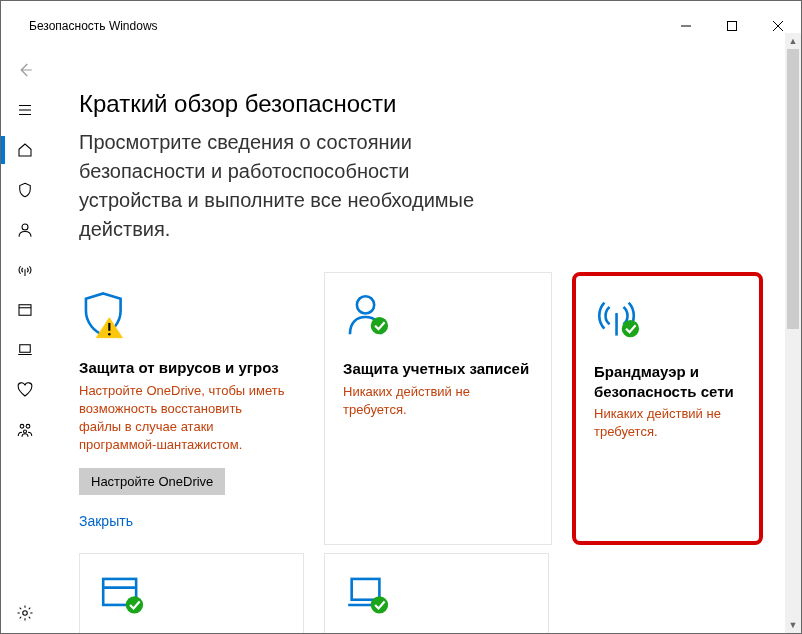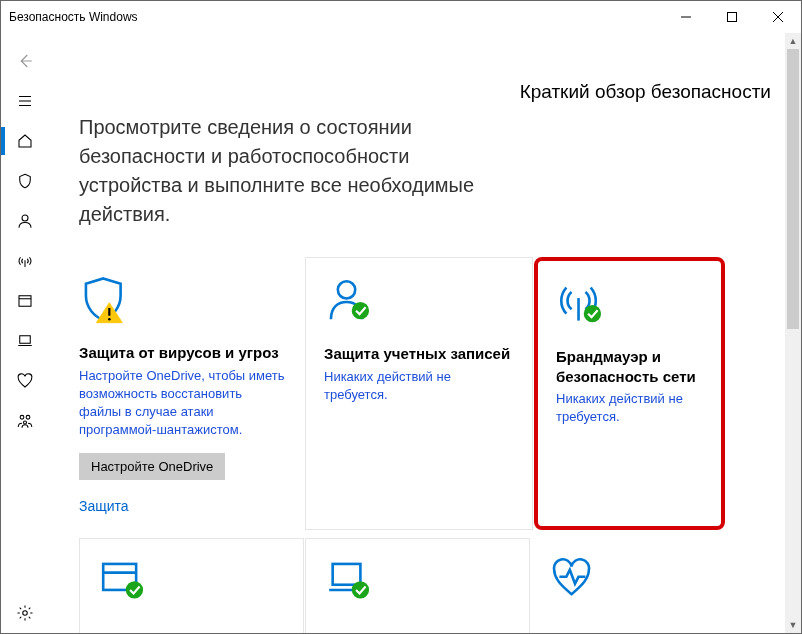--- a/index.html
+++ b/index.html
@@ -1,37 +1,37 @@
 <!DOCTYPE html>
 <html><head>
 <meta charset="utf-8">
 <style>
 * { box-sizing: border-box; margin: 0; padding: 0; }
 body { font-family: 'Segoe UI', Tahoma, sans-serif; background: #fff; color: #000; overflow: hidden; }
 .window { width: 802px; height: 634px; border: 1px solid #666; display: flex; flex-direction: column; position: relative; }
-.titlebar { height: 32px; display: flex; align-items: center; justify-content: space-between; padding-left: 8px; }
+.titlebar { height: 32px; display: flex; align-items: center; justify-content: space-between; padding-left: 28px; margin-top: 9px; }
 .titlebar-title { font-size: 12px; }
 .titlebar-controls { display: flex; }
 .titlebar-btn { width: 46px; height: 32px; display: flex; align-items: center; justify-content: center; font-size: 12px; cursor: pointer; }
 .body { flex: 1; display: flex; overflow: hidden; }
 .sidebar { width: 48px; display: flex; flex-direction: column; padding-top: 8px; }
 .sidebar-spacer { flex: 1; }
 .sidebar-item { width: 48px; height: 40px; display: flex; align-items: center; justify-content: center; cursor: pointer; position: relative; }
 .sidebar-item.active::before { content: ''; position: absolute; left: 0; top: 6px; bottom: 6px; width: 4px; background: #0078d4; }
 .sidebar-item svg { width: 18px; height: 18px; stroke: #000; stroke-width: 1.4; fill: none; }
 .main { flex: 1; padding: 18px 30px 0 30px; overflow-y: auto; position: relative; }
-.page-title { font-size: 19px; font-weight: 300; margin-top: 30px; margin-bottom: 10px; text-align: right; }
+.page-title { font-size: 24px; font-weight: 300; margin-top: 30px; margin-bottom: 10px; }
 .page-subtitle { font-size: 20px; color: #333; max-width: 420px; line-height: 1.45; margin-bottom: 28px; }
-.cards { display: flex; flex-wrap: wrap; gap: 1px; }
+.cards { display: flex; flex-wrap: wrap; gap: 20px; }
 .card { width: 228px; min-height: 170px; border: 1px solid #e5e5e5; padding: 18px 18px 16px 18px; display: flex; flex-direction: column; cursor: pointer; }
 .card.first { border: none; width: 225px; padding-left: 0; }
 .card.highlighted { border: 4px solid #d40000; border-radius: 8px; width: 191px; }
 .card-icon { height: 60px; display: flex; align-items: flex-start; margin-bottom: 8px; }
 .card-title { font-size: 15px; font-weight: 600; margin-bottom: 4px; line-height: 1.3; }
-.card-desc { font-size: 13px; color: #1d4ed8; line-height: 1.4; }
+.card-desc { font-size: 13px; color: #c2410c; line-height: 1.4; }
 .card-button { margin-top: 14px; padding: 6px 12px; background: #ccc; border: none; font-size: 13px; cursor: pointer; align-self: flex-start; }
 .card-link { margin-top: 18px; font-size: 14px; color: #0066cc; cursor: pointer; }
 .row2 .card { min-height: 80px; border: 1px solid #e5e5e5; width: 225px;}
 .row2 .card.first { border: 1px solid #e5e5e5; padding-left: 18px; }
 .scrollbar { position: absolute; right: 0; top: 32px; bottom: 0; width: 16px; background: #f0f0f0; }
 .scrollbar-thumb { position: absolute; top: 16px; left: 2px; right: 2px; height: 280px; background: #ccc; }
 .scrollbar-arrow { position: absolute; left: 0; right: 0; height: 16px; display: flex; align-items: center; justify-content: center; font-size: 9px; color: #666; }
 .scrollbar-arrow.up { top: 0; }
 .scrollbar-arrow.down { bottom: 0; }
 .check-badge { fill: #1ba51b; }
@@ -145,21 +145,21 @@
             <svg width="52" height="52" viewBox="0 0 60 60">
               <path d="M28 4 L48 10 V24 C48 38 38 48 28 52 C18 48 8 38 8 24 V10 Z" fill="none" stroke="#0078d4" stroke-width="3"></path>
               <path d="M35 32 L50 55 H20 Z" fill="#fdc80b" stroke="#fdc80b"></path>
               <line x1="35" y1="38" x2="35" y2="47" stroke="#000" stroke-width="2.5"></line>
               <circle cx="35" cy="51" r="1.5" fill="#000"></circle>
             </svg>
           </div>
           <div class="card-title">Защита от вирусов и угроз</div>
           <div class="card-desc">Настройте OneDrive, чтобы иметь возможность восстановить файлы в случае атаки программой-шантажистом.</div>
           <button class="card-button">Настройте OneDrive</button>
-          <div class="card-link">Защита</div>
+          <div class="card-link">Закрыть</div>
         </div>
 
         <div class="card">
           <div class="card-icon">
             <svg width="52" height="52" viewBox="0 0 60 60">
               <circle cx="26" cy="16" r="10" fill="none" stroke="#0078d4" stroke-width="3"></circle>
               <path d="M8 50 C8 36 16 30 26 30 C36 30 44 36 44 50" fill="none" stroke="#0078d4" stroke-width="3"></path>
               <circle cx="42" cy="40" r="10" class="check-badge"></circle>
               <path d="M37 40 L41 44 L48 36" fill="none" stroke="#fff" stroke-width="2.5"></path>
             </svg>

